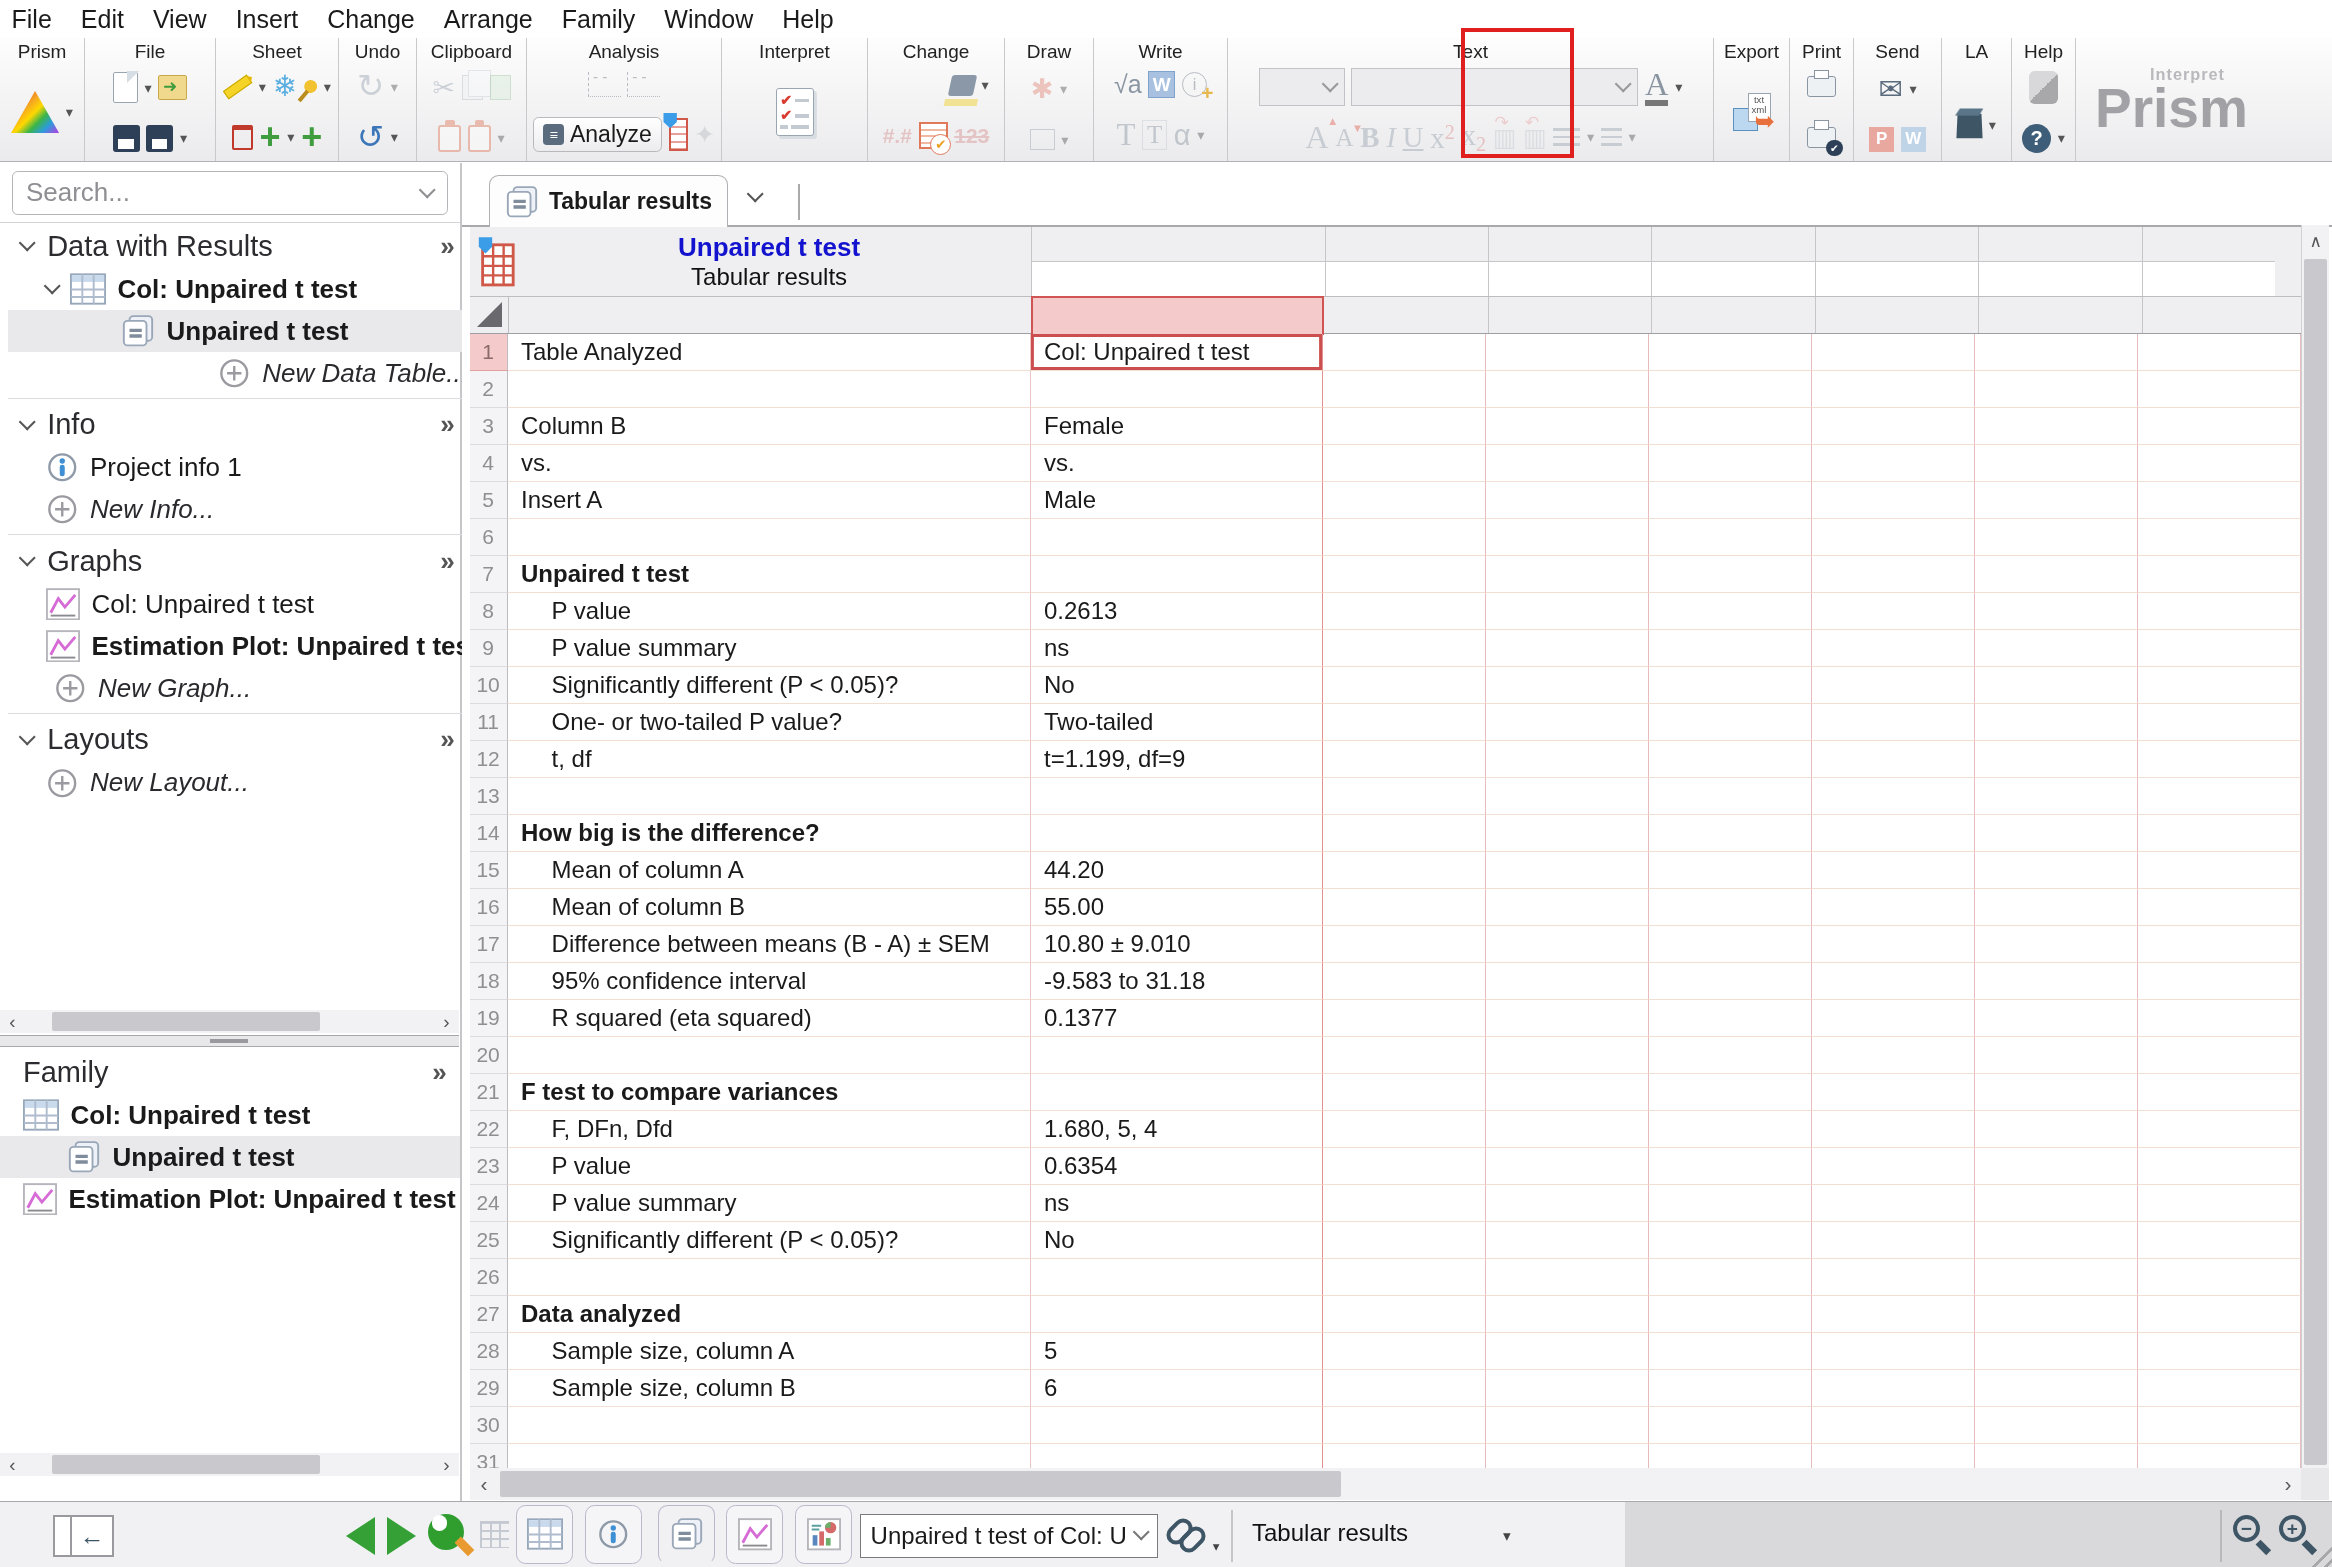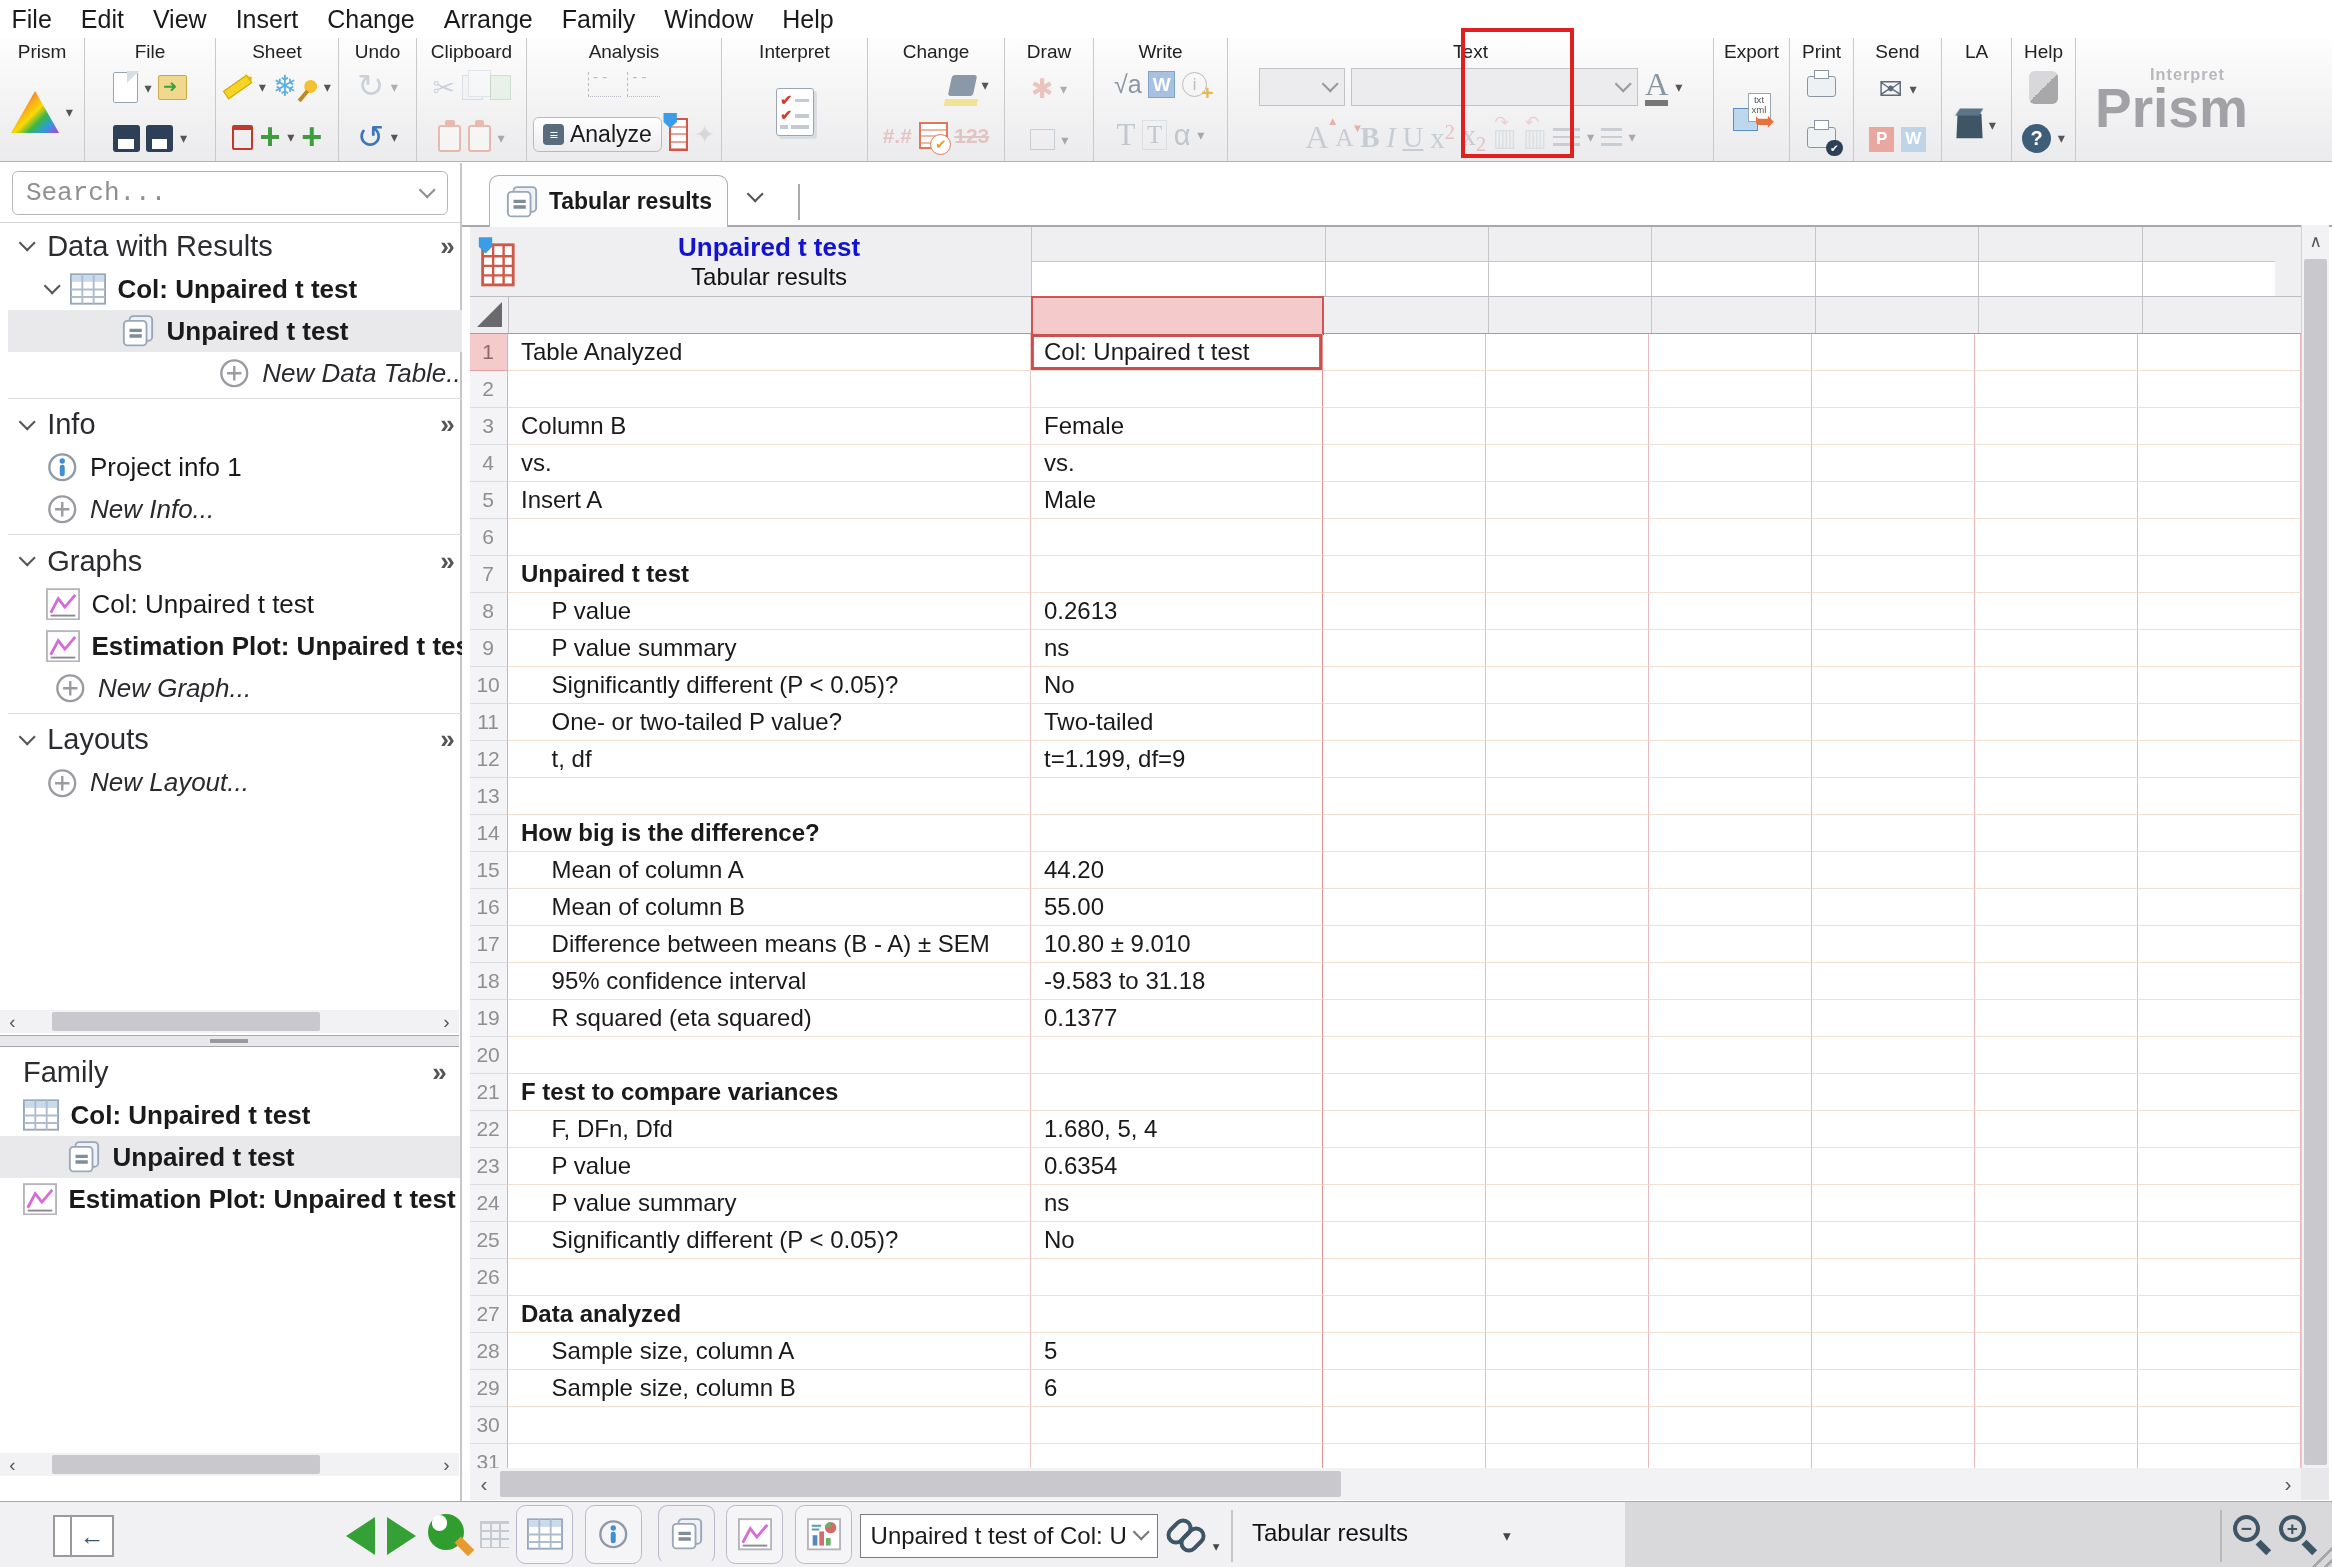--- a/index.html
+++ b/index.html
@@ -93,21 +93,21 @@
   .cube:after{content:"";position:absolute;left:0;top:-5.7px;width:25px;height:7.6px;background:#5a7588;transform:skewX(-30deg)}
   .gray-sq{width:29px;height:32.5px;background:linear-gradient(135deg,#d8d8db 50%,#a8a8ab 50%);border-radius:5.7px}
   .q-circ{width:29px;height:29px;border-radius:50%;background:#3e5d78;color:#fff;font-size:20px;font-weight:bold;display:flex;align-items:center;justify-content:center}
   .logo-wrap{display:flex;flex-direction:column;align-items:flex-start;justify-content:center;padding-left:19px}
   .logo-top{font-size:16.3px;font-weight:bold;color:#b9b9bd;letter-spacing:1px;margin-left:55px}
   .logo-main{font-size:55px;font-weight:bold;color:#a2a2a6;line-height:.9}
 
   
   .sidebar{position:absolute;left:0;top:163px;width:462px;height:1338px;background:#fff;border-right:2.9px solid #c6c6c9}
   .search{position:absolute;left:11.5px;top:7.6px;width:436px;height:44px;border:1.9px solid #b5b5b9;border-radius:5.7px;background:#fff;display:flex;align-items:center;padding:0 13.4px}
-  .search input{border:0;outline:0;flex:1;font-size:26px;font-family:Liberation Mono, monospace;color:#701a75;background:transparent}
+  .search input{border:0;outline:0;flex:1;font-size:26px;font-family:Liberation Sans, sans-serif;color:#701a75;background:transparent}
   .search input::placeholder{color:#8f8f93}
   .search .chev{margin-left:7.6px}
   .sline{position:absolute;left:0;top:59px;width:100%;height:1px;background:#d4d4d7}
   .navtop{position:absolute;left:8px;top:61px;width:100%}
   .sec-div{height:1px;background:#dcdcdf;margin:3.8px 0}
   .shead{height:44px;display:flex;align-items:center;padding:0 13.4px;gap:13.4px}
   .shead .stitle{font-size:29px;color:#2c2c30;flex:1}
   .guill{font-size:26px;font-weight:bold;color:#555}
   .chev{width:12.4px;height:12.4px;border-right:2.9px solid #555;border-bottom:2.9px solid #555;transform:rotate(45deg);display:inline-block;flex:none;margin-top:-5.7px}
   .srow{height:42px;display:flex;align-items:center;gap:11.5px;font-size:26px;color:#1a1a1a;white-space:nowrap;overflow:hidden}

